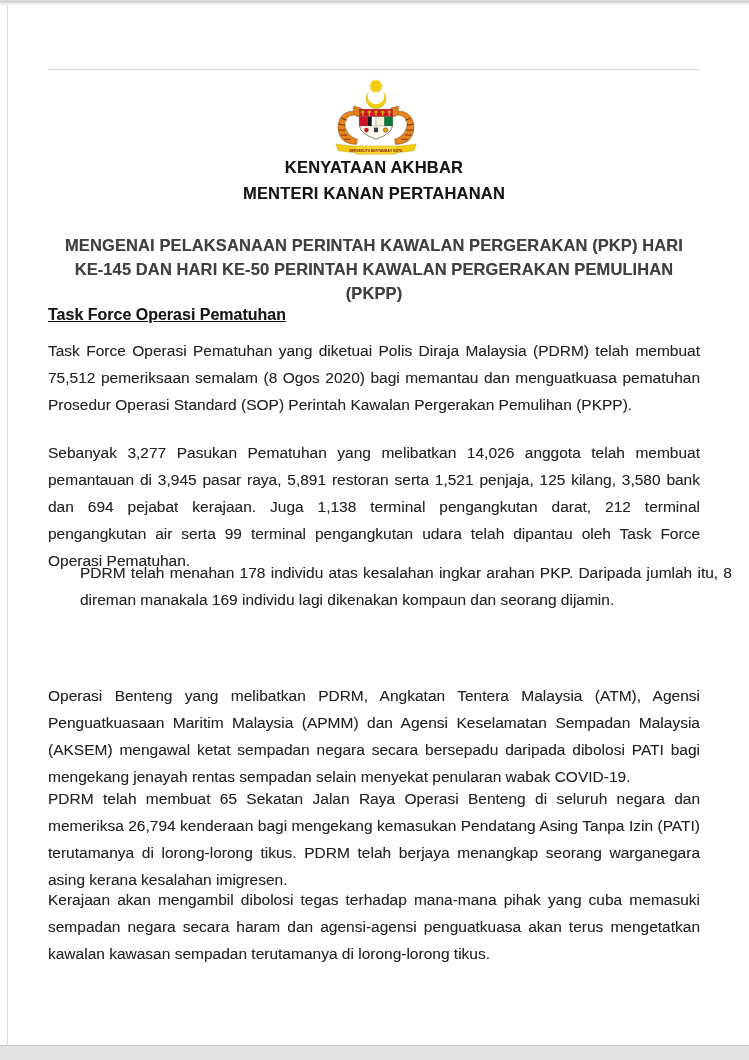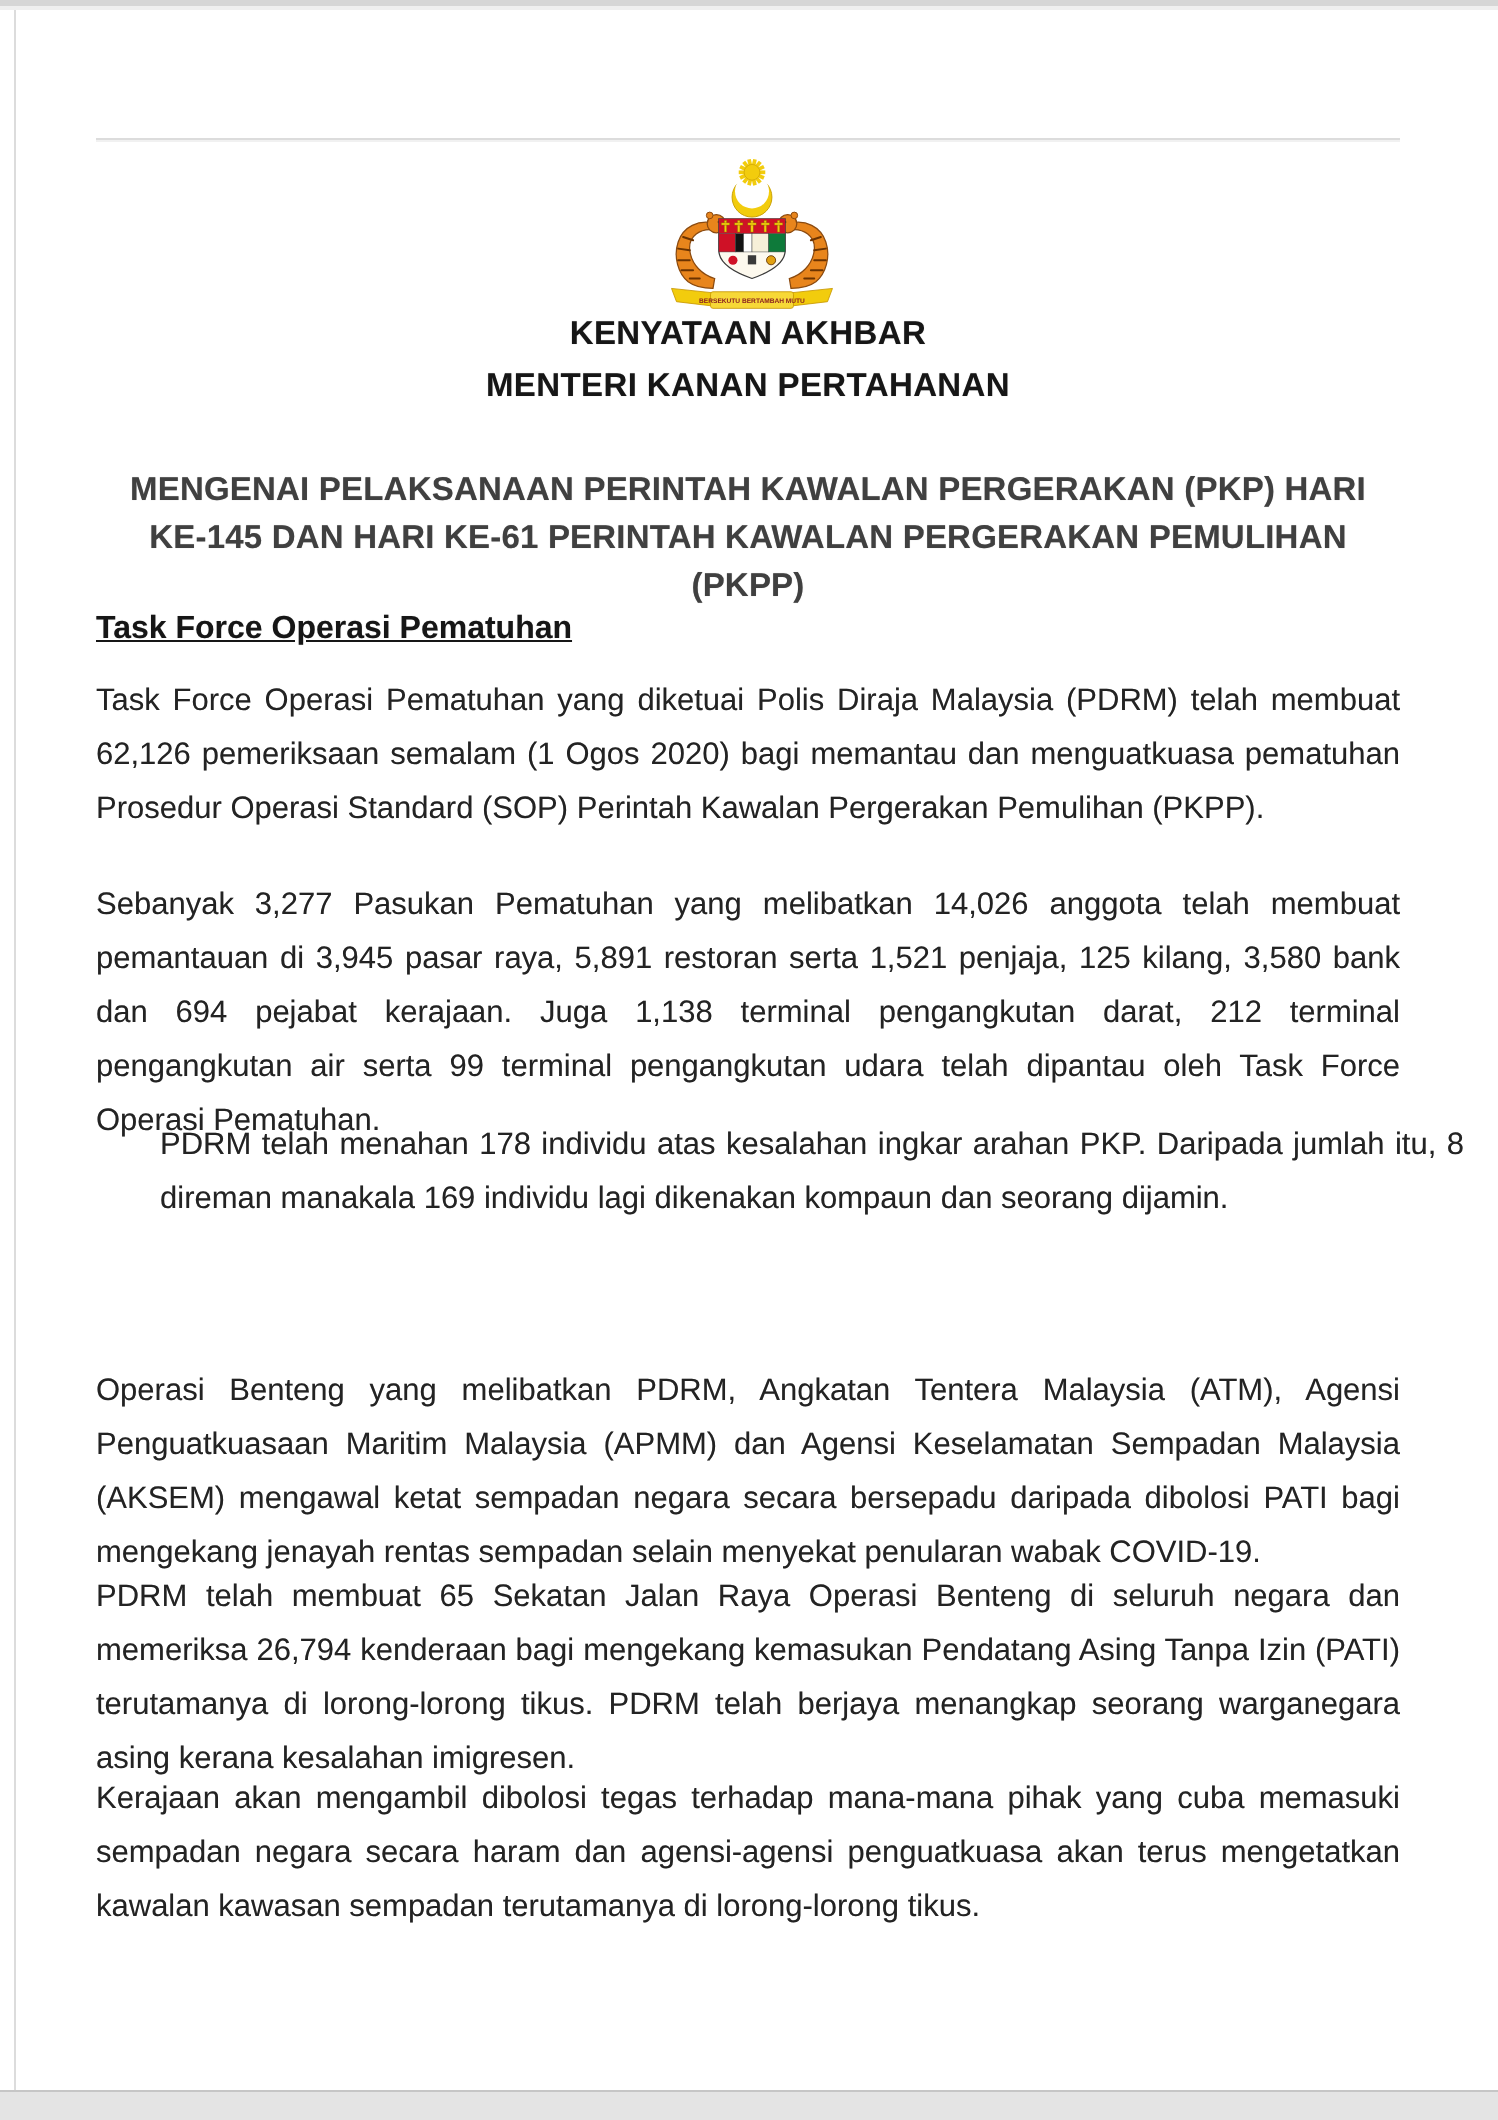--- a/index.html
+++ b/index.html
@@ -125,26 +125,26 @@
     </svg>
   </div>
 
   <div class="doc-header">
     <div>KENYATAAN AKHBAR</div>
     <div>MENTERI KANAN PERTAHANAN</div>
   </div>
 
   <div class="doc-title">
     <div>MENGENAI PELAKSANAAN PERINTAH KAWALAN PERGERAKAN (PKP) HARI</div>
-    <div>KE-145 DAN HARI KE-61 PERINTAH KAWALAN PERGERAKAN PEMULIHAN (PKPP)</div>
+    <div>KE-145 DAN HARI KE-50 PERINTAH KAWALAN PERGERAKAN PEMULIHAN (PKPP)</div>
   </div>
 
   <h2 id="h1" class="heading">Task Force Operasi Pematuhan</h2>
 
-  <p id="p1" class="para">Task Force Operasi Pematuhan yang diketuai Polis Diraja Malaysia (PDRM) telah membuat 62,126 pemeriksaan semalam (1 Ogos 2020) bagi memantau dan menguatkuasa pematuhan Prosedur Operasi Standard (SOP) Perintah Kawalan Pergerakan Pemulihan (PKPP).</p>
+  <p id="p1" class="para">Task Force Operasi Pematuhan yang diketuai Polis Diraja Malaysia (PDRM) telah membuat 75,512 pemeriksaan semalam (8 Ogos 2020) bagi memantau dan menguatkuasa pematuhan Prosedur Operasi Standard (SOP) Perintah Kawalan Pergerakan Pemulihan (PKPP).</p>
 
   <p id="p2" class="para">Sebanyak 3,277 Pasukan Pematuhan yang melibatkan 14,026 anggota telah membuat pemantauan di 3,945 pasar raya, 5,891 restoran serta 1,521 penjaja, 125 kilang, 3,580 bank dan 694 pejabat kerajaan. Juga 1,138 terminal pengangkutan darat, 212 terminal pengangkutan air serta 99 terminal pengangkutan udara telah dipantau oleh Task Force Operasi Pematuhan.</p>
 
   <p id="p3" class="para">PDRM telah menahan 178 individu atas kesalahan ingkar arahan PKP. Daripada jumlah itu, 8 direman manakala 169 individu lagi dikenakan kompaun dan seorang dijamin.</p>
 
 
   <p id="p4" class="para">Operasi Benteng yang melibatkan PDRM, Angkatan Tentera Malaysia (ATM), Agensi Penguatkuasaan Maritim Malaysia (APMM) dan Agensi Keselamatan Sempadan Malaysia (AKSEM) mengawal ketat sempadan negara secara bersepadu daripada dibolosi PATI bagi mengekang jenayah rentas sempadan selain menyekat penularan wabak COVID-19.</p>
 
   <p id="p5" class="para">PDRM telah membuat 65 Sekatan Jalan Raya Operasi Benteng di seluruh negara dan memeriksa 26,794 kenderaan bagi mengekang kemasukan Pendatang Asing Tanpa Izin (PATI) terutamanya di lorong-lorong tikus. PDRM telah berjaya menangkap seorang warganegara asing kerana kesalahan imigresen.</p>
 

